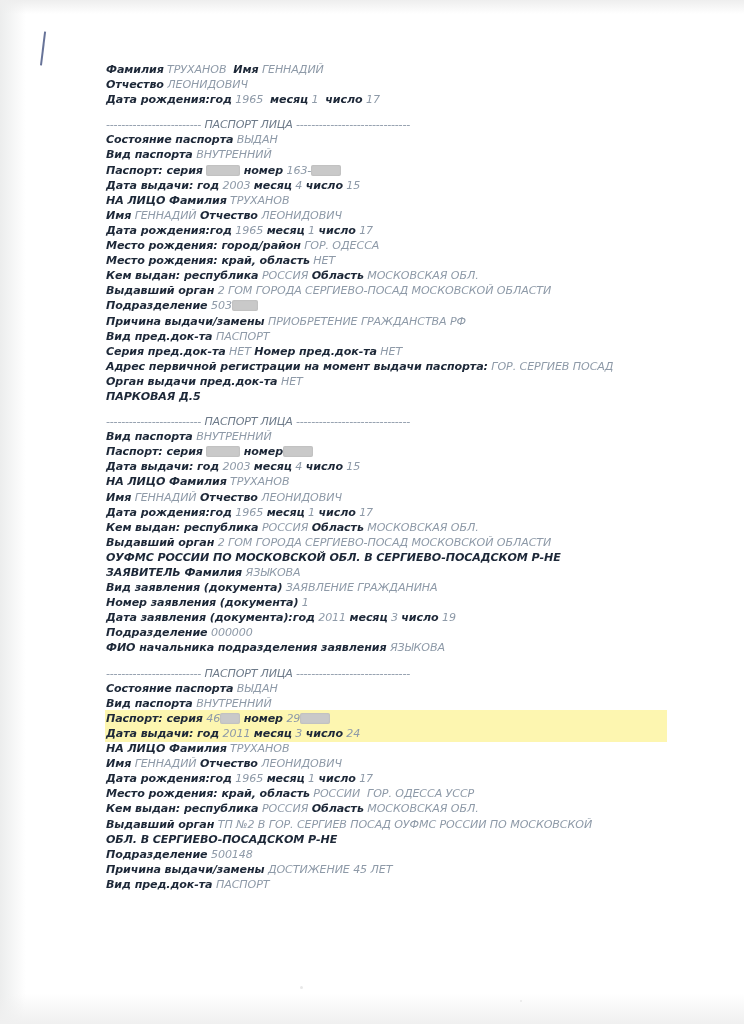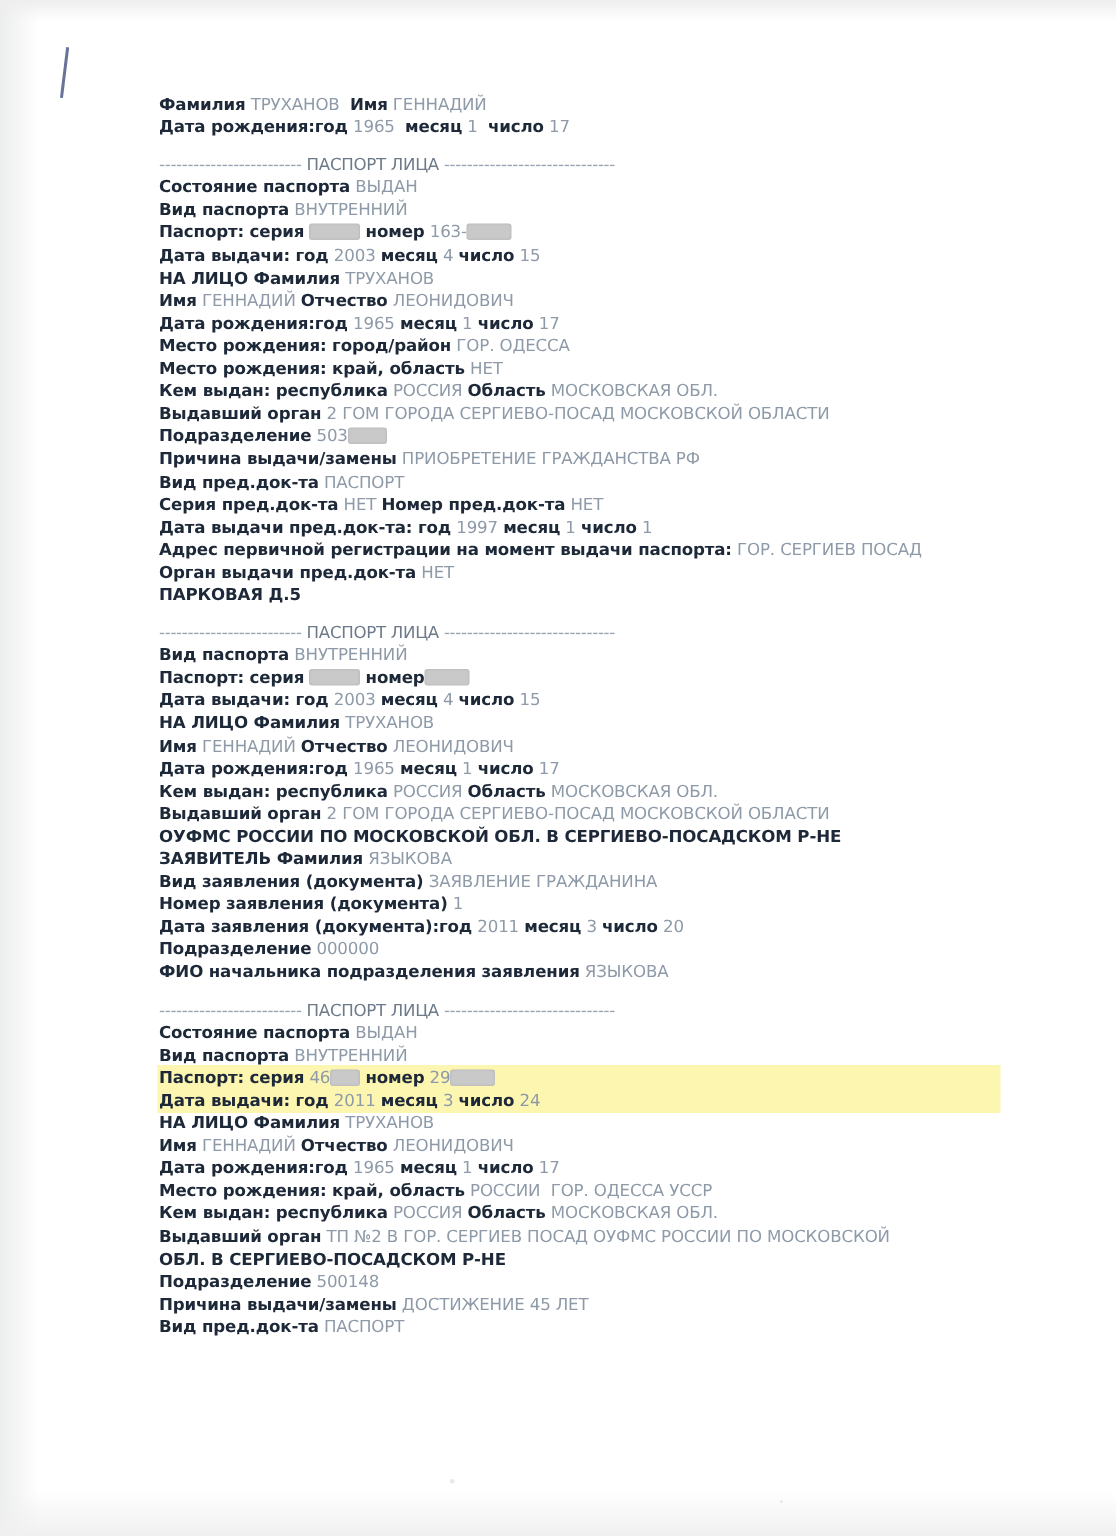--- a/index.html
+++ b/index.html
@@ -52,20 +52,21 @@
 
   .doc {
     position: absolute;
     left: 106px;
     top: 62px;
     width: 560px;
     font-size: 11.1px;
     line-height: 15.1px;
     color: #2f3b4a;
     letter-spacing: -0.1px;
+    font-style: italic;
   }
   .line {
     white-space: pre-wrap;
     min-height: 15.1px;
   }
   .line b, .lbl {
     font-weight: bold;
     color: #1d2838;
   }
   .val {
@@ -117,57 +118,57 @@
   <div class="scan-edge-left"></div>
   <div class="scan-edge-top"></div>
   <div class="scan-edge-bottom"></div>
   <div class="pen-mark"></div>
 
   <div class="speck" style="left:300px;top:986px;width:3px;height:3px;"></div>
   <div class="speck" style="left:520px;top:1000px;width:2px;height:2px;"></div>
 
   <div class="doc" id="doc-body">
       <div class="line"><span class="lbl">Фамилия</span> <span class="val">ТРУХАНОВ</span>  <span class="lbl">Имя</span> <span class="val">ГЕННАДИЙ</span></div>
+      <div class="line"><span class="lbl">Отчество</span> <span class="val">ЛЕОНИДОВИЧ</span></div>
       <div class="line"><span class="lbl">Дата рождения:год</span> <span class="val">1965</span>  <span class="lbl">месяц</span> <span class="val">1</span>  <span class="lbl">число</span> <span class="val">17</span></div>
       <div class="gap"></div>
       <div class="line"><span class="sep">------------------------- <span class="ttl">ПАСПОРТ ЛИЦА</span> ------------------------------</span></div>
       <div class="line"><span class="lbl">Состояние паспорта</span> <span class="val">ВЫДАН</span></div>
       <div class="line"><span class="lbl">Вид паспорта</span> <span class="val">ВНУТРЕННИЙ</span></div>
       <div class="line"><span class="lbl">Паспорт: серия</span> <span class="redact w34"></span> <span class="lbl">номер</span> <span class="val">163-</span><span class="redact w30"></span></div>
       <div class="line"><span class="lbl">Дата выдачи: год</span> <span class="val">2003</span> <span class="lbl">месяц</span> <span class="val">4</span> <span class="lbl">число</span> <span class="val">15</span></div>
       <div class="line"><span class="lbl">НА ЛИЦО Фамилия</span> <span class="val">ТРУХАНОВ</span></div>
       <div class="line"><span class="lbl">Имя</span> <span class="val">ГЕННАДИЙ</span> <span class="lbl">Отчество</span> <span class="val">ЛЕОНИДОВИЧ</span></div>
       <div class="line"><span class="lbl">Дата рождения:год</span> <span class="val">1965</span> <span class="lbl">месяц</span> <span class="val">1</span> <span class="lbl">число</span> <span class="val">17</span></div>
       <div class="line"><span class="lbl">Место рождения: город/район</span> <span class="val">ГОР. ОДЕССА</span></div>
       <div class="line"><span class="lbl">Место рождения: край, область</span> <span class="val">НЕТ</span></div>
       <div class="line"><span class="lbl">Кем выдан: республика</span> <span class="val">РОССИЯ</span> <span class="lbl">Область</span> <span class="val">МОСКОВСКАЯ ОБЛ.</span></div>
       <div class="line"><span class="lbl">Выдавший орган</span> <span class="val">2 ГОМ ГОРОДА СЕРГИЕВО-ПОСАД МОСКОВСКОЙ ОБЛАСТИ</span></div>
       <div class="line"><span class="lbl">Подразделение</span> <span class="val">503</span><span class="redact w26"></span></div>
       <div class="line"><span class="lbl">Причина выдачи/замены</span> <span class="val">ПРИОБРЕТЕНИЕ ГРАЖДАНСТВА РФ</span></div>
       <div class="line"><span class="lbl">Вид пред.док-та</span> <span class="val">ПАСПОРТ</span></div>
       <div class="line"><span class="lbl">Серия пред.док-та</span> <span class="val">НЕТ</span> <span class="lbl">Номер пред.док-та</span> <span class="val">НЕТ</span></div>
-      <div class="line"><span class="lbl">Дата выдачи пред.док-та: год</span> <span class="val">1997</span> <span class="lbl">месяц</span> <span class="val">1</span> <span class="lbl">число</span> <span class="val">1</span></div>
       <div class="line"><span class="lbl">Адрес первичной регистрации на момент выдачи паспорта:</span> <span class="val">ГОР. СЕРГИЕВ ПОСАД</span></div>
       <div class="line"><span class="lbl">Орган выдачи пред.док-та</span> <span class="val">НЕТ</span></div>
       <div class="line"><span class="lbl">ПАРКОВАЯ Д.5</span></div>
       <div class="gap"></div>
       <div class="line"><span class="sep">------------------------- <span class="ttl">ПАСПОРТ ЛИЦА</span> ------------------------------</span></div>
       <div class="line"><span class="lbl">Вид паспорта</span> <span class="val">ВНУТРЕННИЙ</span></div>
       <div class="line"><span class="lbl">Паспорт: серия</span> <span class="redact w34"></span> <span class="lbl">номер</span><span class="redact w30"></span></div>
       <div class="line"><span class="lbl">Дата выдачи: год</span> <span class="val">2003</span> <span class="lbl">месяц</span> <span class="val">4</span> <span class="lbl">число</span> <span class="val">15</span></div>
       <div class="line"><span class="lbl">НА ЛИЦО Фамилия</span> <span class="val">ТРУХАНОВ</span></div>
       <div class="line"><span class="lbl">Имя</span> <span class="val">ГЕННАДИЙ</span> <span class="lbl">Отчество</span> <span class="val">ЛЕОНИДОВИЧ</span></div>
       <div class="line"><span class="lbl">Дата рождения:год</span> <span class="val">1965</span> <span class="lbl">месяц</span> <span class="val">1</span> <span class="lbl">число</span> <span class="val">17</span></div>
       <div class="line"><span class="lbl">Кем выдан: республика</span> <span class="val">РОССИЯ</span> <span class="lbl">Область</span> <span class="val">МОСКОВСКАЯ ОБЛ.</span></div>
       <div class="line"><span class="lbl">Выдавший орган</span> <span class="val">2 ГОМ ГОРОДА СЕРГИЕВО-ПОСАД МОСКОВСКОЙ ОБЛАСТИ</span></div>
       <div class="line"><span class="lbl">ОУФМС РОССИИ ПО МОСКОВСКОЙ ОБЛ. В СЕРГИЕВО-ПОСАДСКОМ Р-НЕ</span></div>
       <div class="line"><span class="lbl">ЗАЯВИТЕЛЬ Фамилия</span> <span class="val">ЯЗЫКОВА</span></div>
       <div class="line"><span class="lbl">Вид заявления (документа)</span> <span class="val">ЗАЯВЛЕНИЕ ГРАЖДАНИНА</span></div>
       <div class="line"><span class="lbl">Номер заявления (документа)</span> <span class="val">1</span></div>
-      <div class="line"><span class="lbl">Дата заявления (документа):год</span> <span class="val">2011</span> <span class="lbl">месяц</span> <span class="val">3</span> <span class="lbl">число</span> <span class="val">20</span></div>
+      <div class="line"><span class="lbl">Дата заявления (документа):год</span> <span class="val">2011</span> <span class="lbl">месяц</span> <span class="val">3</span> <span class="lbl">число</span> <span class="val">19</span></div>
       <div class="line"><span class="lbl">Подразделение</span> <span class="val">000000</span></div>
       <div class="line"><span class="lbl">ФИО начальника подразделения заявления</span> <span class="val">ЯЗЫКОВА</span></div>
       <div class="gap"></div>
       <div class="line"><span class="sep">------------------------- <span class="ttl">ПАСПОРТ ЛИЦА</span> ------------------------------</span></div>
       <div class="line"><span class="lbl">Состояние паспорта</span> <span class="val">ВЫДАН</span></div>
       <div class="line"><span class="lbl">Вид паспорта</span> <span class="val">ВНУТРЕННИЙ</span></div>
       <div class="line hl"><span class="lbl">Паспорт: серия</span> <span class="val">46</span><span class="redact w20"></span> <span class="lbl">номер</span> <span class="val">29</span><span class="redact w30"></span></div>
       <div class="line hl"><span class="lbl">Дата выдачи: год</span> <span class="val">2011</span> <span class="lbl">месяц</span> <span class="val">3</span> <span class="lbl">число</span> <span class="val">24</span></div>
       <div class="line"><span class="lbl">НА ЛИЦО Фамилия</span> <span class="val">ТРУХАНОВ</span></div>
       <div class="line"><span class="lbl">Имя</span> <span class="val">ГЕННАДИЙ</span> <span class="lbl">Отчество</span> <span class="val">ЛЕОНИДОВИЧ</span></div>

